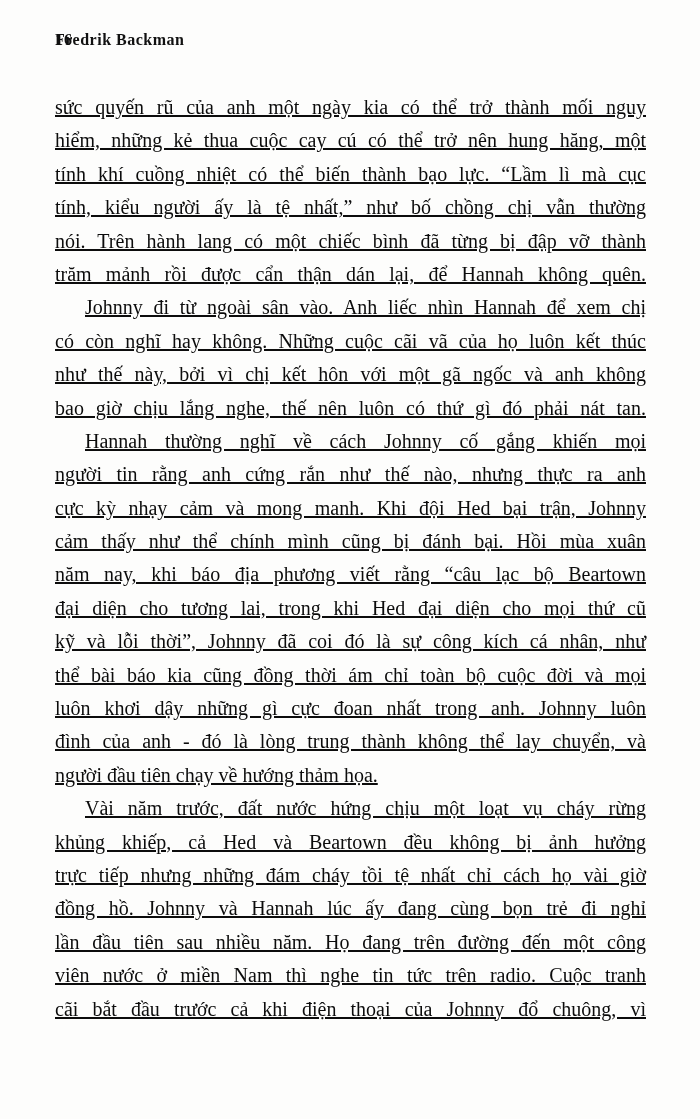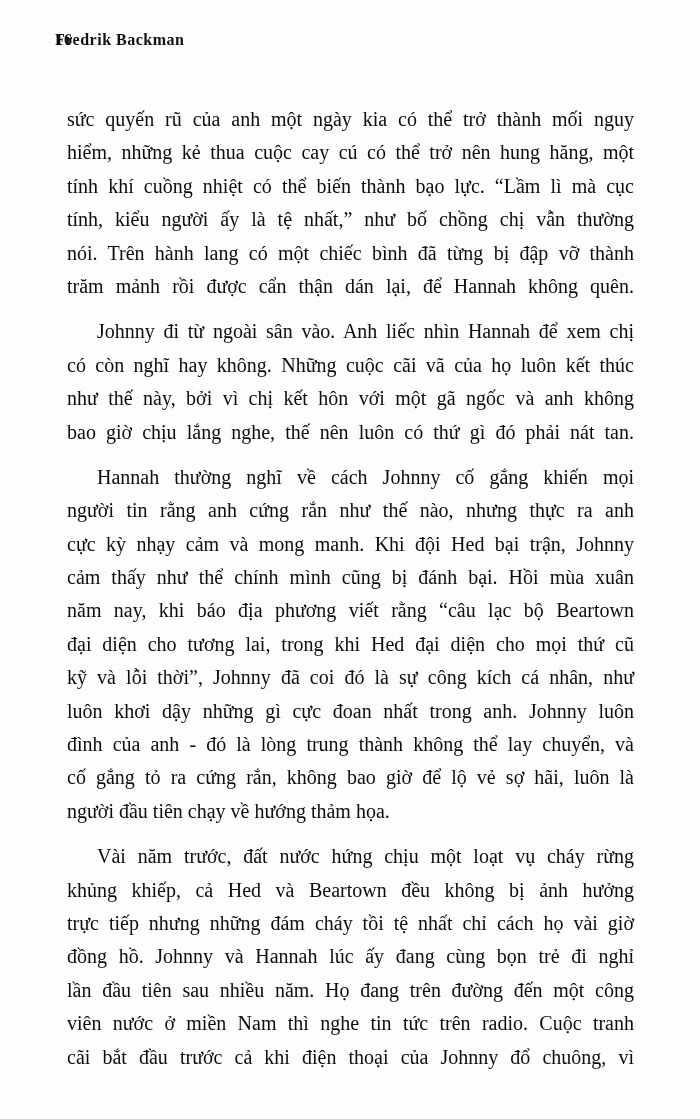--- a/index.html
+++ b/index.html
@@ -44,21 +44,21 @@
   }
   .body-text {
     position: absolute;
     top: 91px;
     left: 55px;
     width: 591px;
     font-size: 20px;
     line-height: 33.4px;
     color: #0c0c0c;
   }
-  .paragraph { margin: 12px; padding: 0; }
+  .paragraph { margin: 0; padding: 0; text-decoration: underline; }
   .line {
     text-align: justify;
     text-align-last: justify;
     text-justify: inter-word;
     white-space: normal;
     height: 33.4px;
     overflow: visible;
   }
   .line.indent { text-indent: 30px; }
   .line.last-short { text-align-last: left; }
@@ -121,23 +121,23 @@
         <div class="line">bao giờ chịu lắng nghe, thế nên luôn có thứ gì đó phải nát tan.</div>
       </div>
       <div class="paragraph">
         <div class="line indent">Hannah thường nghĩ về cách Johnny cố gắng khiến mọi</div>
         <div class="line">người tin rằng anh cứng rắn như thế nào, nhưng thực ra anh</div>
         <div class="line">cực kỳ nhạy cảm và mong manh. Khi đội Hed bại trận, Johnny</div>
         <div class="line">cảm thấy như thể chính mình cũng bị đánh bại. Hồi mùa xuân</div>
         <div class="line">năm nay, khi báo địa phương viết rằng “câu lạc bộ Beartown</div>
         <div class="line">đại diện cho tương lai, trong khi Hed đại diện cho mọi thứ cũ</div>
         <div class="line">kỹ và lỗi thời”, Johnny đã coi đó là sự công kích cá nhân, như</div>
+        <div class="line">thể bài báo kia cũng đồng thời ám chỉ toàn bộ cuộc đời và mọi</div>
         <div class="line">luôn khơi dậy những gì cực đoan nhất trong anh. Johnny luôn</div>
         <div class="line">đình của anh - đó là lòng trung thành không thể lay chuyển, và</div>
-        <div class="line">cố gắng tỏ ra cứng rắn, không bao giờ để lộ vẻ sợ hãi, luôn là</div>
         <div class="line last-short">người đầu tiên chạy về hướng thảm họa.</div>
       </div>
       <div class="paragraph">
         <div class="line indent">Vài năm trước, đất nước hứng chịu một loạt vụ cháy rừng</div>
         <div class="line">khủng khiếp, cả Hed và Beartown đều không bị ảnh hưởng</div>
         <div class="line">trực tiếp nhưng những đám cháy tồi tệ nhất chỉ cách họ vài giờ</div>
         <div class="line">đồng hồ. Johnny và Hannah lúc ấy đang cùng bọn trẻ đi nghỉ</div>
         <div class="line">lần đầu tiên sau nhiều năm. Họ đang trên đường đến một công</div>
         <div class="line">viên nước ở miền Nam thì nghe tin tức trên radio. Cuộc tranh</div>
         <div class="line">cãi bắt đầu trước cả khi điện thoại của Johnny đổ chuông, vì</div>

